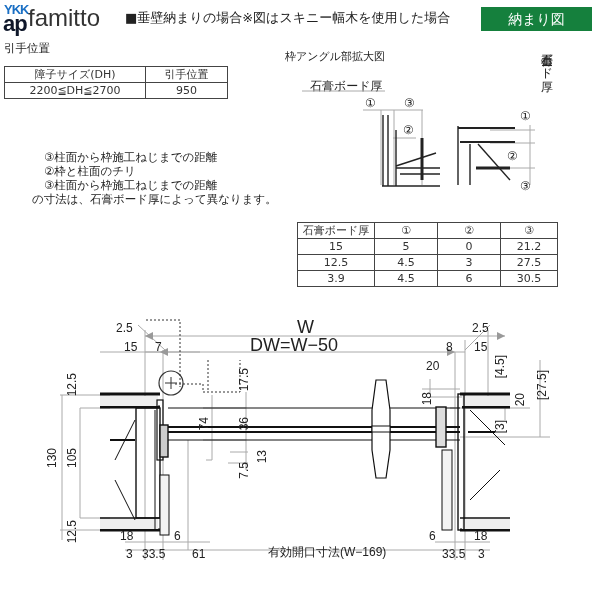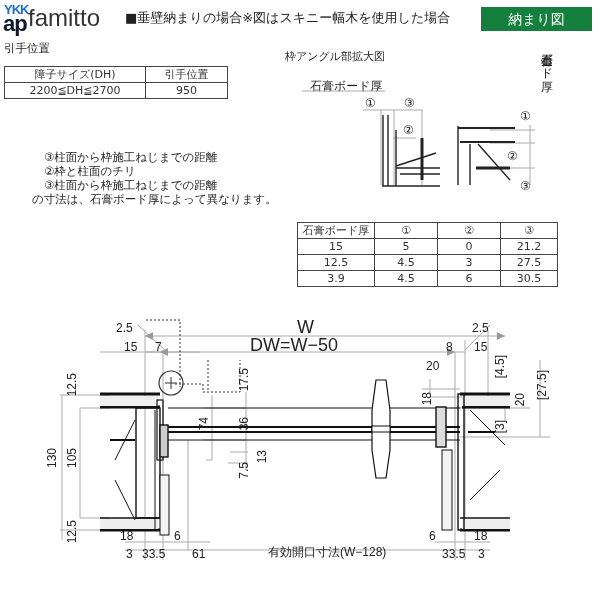--- a/index.html
+++ b/index.html
@@ -233,21 +233,21 @@
 <div class="abs dim" style="left:155px;top:341px;">7</div>
 <div class="abs dim vt" style="left:66px;top:373px;">12.5</div>
 <div class="abs dim vt" style="left:46px;top:448px;">130</div>
 <div class="abs dim vt" style="left:66px;top:448px;">105</div>
 <div class="abs dim vt" style="left:66px;top:520px;">12.5</div>
 <div class="abs dim" style="left:120px;top:530px;">18</div>
 <div class="abs dim" style="left:174px;top:530px;">6</div>
 <div class="abs dim" style="left:126px;top:548px;">3</div>
 <div class="abs dim" style="left:142px;top:548px;">33.5</div>
 <div class="abs dim" style="left:192px;top:548px;">61</div>
-<div class="abs dim" style="left:268px;top:546px;">有効開口寸法(W−128)</div>
+<div class="abs dim" style="left:268px;top:546px;">有効開口寸法(W−169)</div>
 
 <div class="abs dim vt" style="left:238px;top:368px;">17.5</div>
 <div class="abs dim vt" style="left:198px;top:417px;">74</div>
 <div class="abs dim vt" style="left:238px;top:417px;">36</div>
 <div class="abs dim vt" style="left:256px;top:450px;">13</div>
 <div class="abs dim vt" style="left:238px;top:462px;">7.5</div>
 
 <div class="abs dim" style="left:472px;top:322px;">2.5</div>
 <div class="abs dim" style="left:446px;top:341px;">8</div>
 <div class="abs dim" style="left:474px;top:341px;">15</div>

